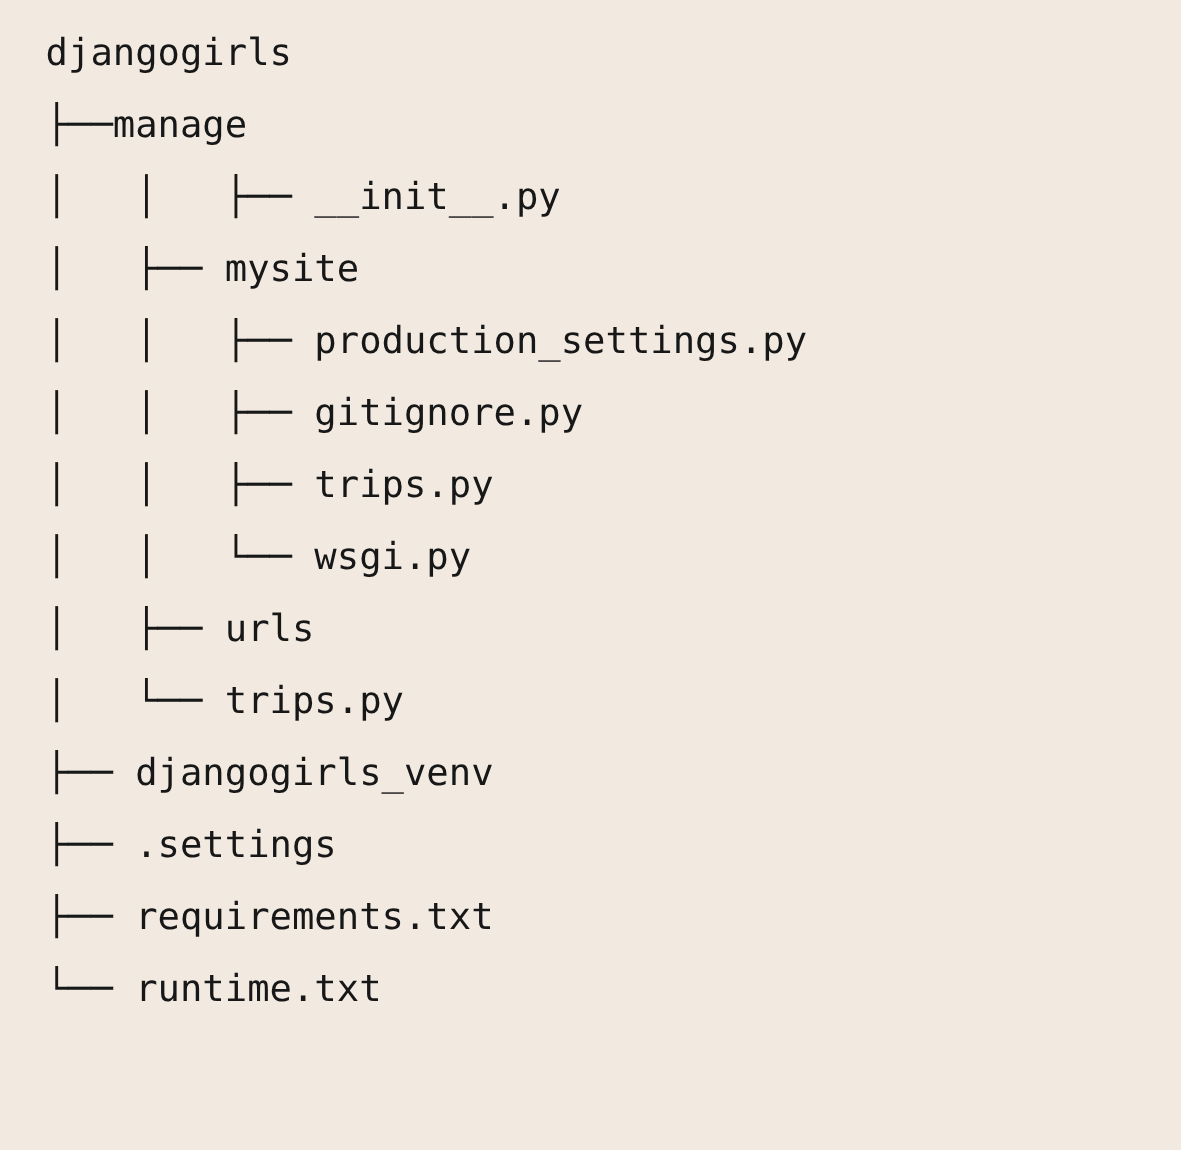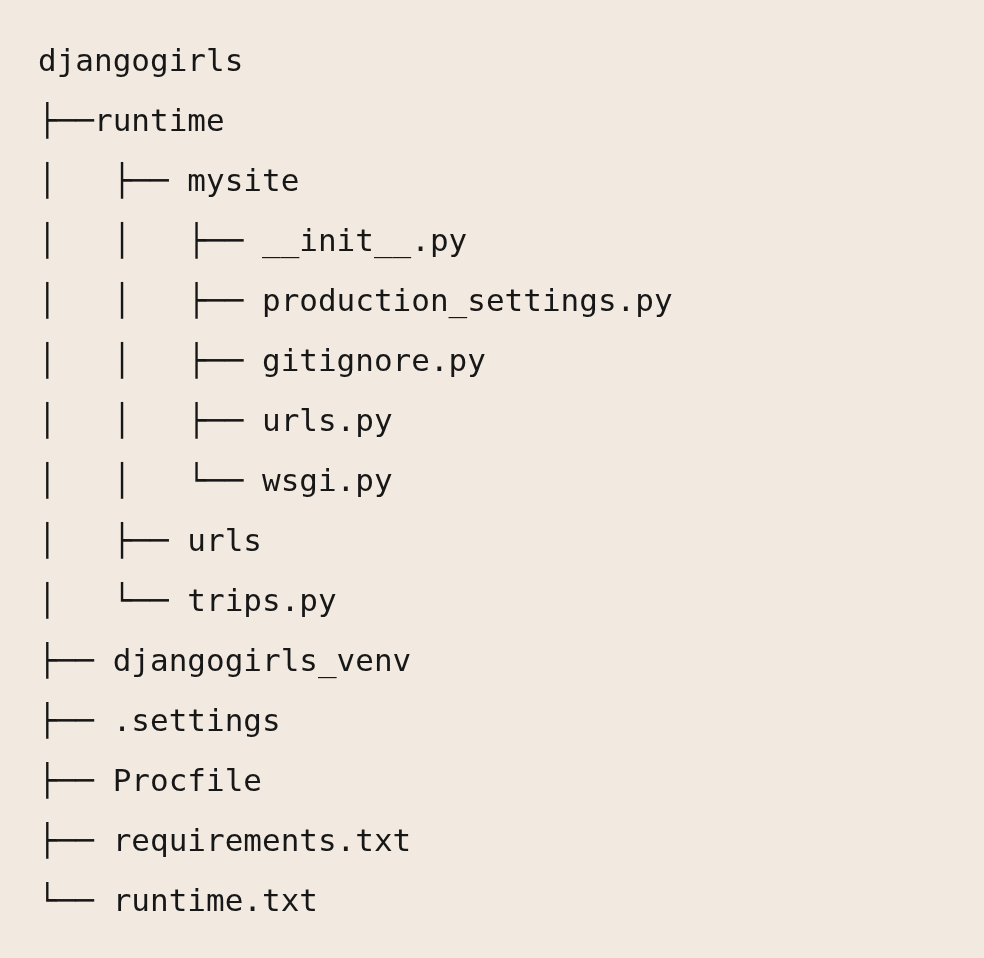--- a/index.html
+++ b/index.html
@@ -10,47 +10,46 @@
     width: 984px;
     height: 958px;
     background: #f2eae1;
     font-family: "DejaVu Sans Mono", "Liberation Mono", monospace;
     overflow: hidden;
   }
   #tree-listing {
     box-sizing: border-box;
     width: 984px;
     height: 958px;
-    padding: 30px 0 0 38px;
+    padding: 14px 0 0 38px;
     background: #f2eae1;
   }
   .tree-row {
     display: block;
     font-family: "DejaVu Sans Mono", "Liberation Mono", monospace;
     font-size: 31px;
     line-height: 60px;
     height: 60px;
     color: #171717;
     white-space: pre;
     letter-spacing: 0;
     -webkit-font-smoothing: antialiased;
   }
 </style>
 </head>
 <body>
 
 <div id="tree-listing">
   <div class="tree-row">djangogirls</div>
-  <div class="tree-row">├──runtime</div>
+  <div class="tree-row">├──manage</div>
+  <div class="tree-row">│   │   ├── __init__.py</div>
   <div class="tree-row">│   ├── mysite</div>
-  <div class="tree-row">│   │   ├── __init__.py</div>
   <div class="tree-row">│   │   ├── production_settings.py</div>
   <div class="tree-row">│   │   ├── gitignore.py</div>
-  <div class="tree-row">│   │   ├── urls.py</div>
+  <div class="tree-row">│   │   ├── trips.py</div>
   <div class="tree-row">│   │   └── wsgi.py</div>
   <div class="tree-row">│   ├── urls</div>
   <div class="tree-row">│   └── trips.py</div>
   <div class="tree-row">├── djangogirls_venv</div>
   <div class="tree-row">├── .settings</div>
-  <div class="tree-row">├── Procfile</div>
   <div class="tree-row">├── requirements.txt</div>
   <div class="tree-row">└── runtime.txt</div>
 </div>
 
 </body></html>

